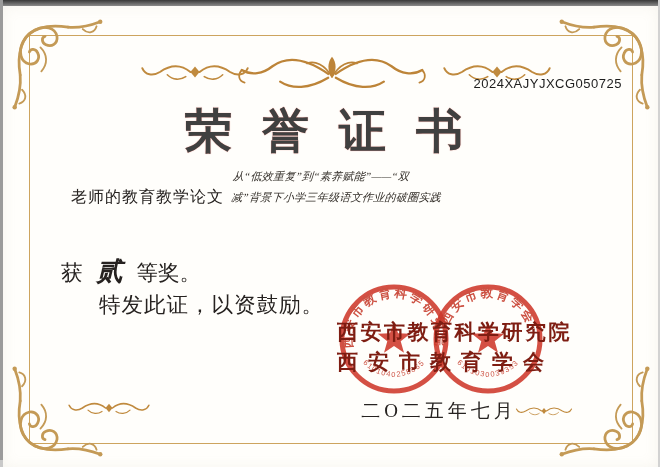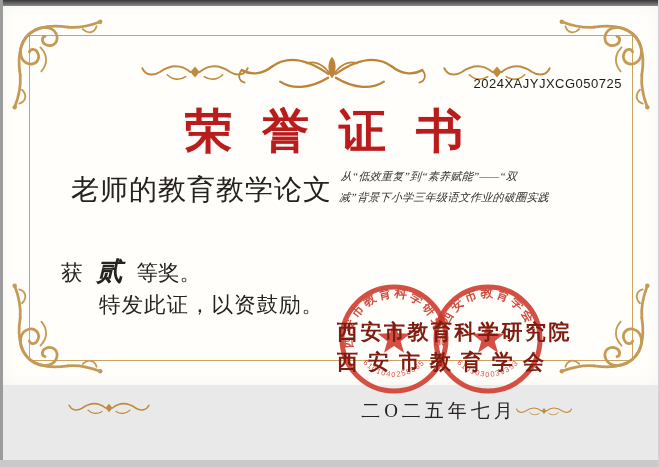--- a/index.html
+++ b/index.html
@@ -5,48 +5,48 @@
   * { margin:0; padding:0; box-sizing:border-box; }
   html,body { width:660px; height:467px; }
   body { font-family:"Liberation Serif", serif; background:#ffffff; position:relative; overflow:hidden; }
 
   .page { position:absolute; inset:0; width:660px; height:467px; background:#e9e9e9; }
   .edge-top    { position:absolute; left:0; top:0; width:100%; height:6px; background:linear-gradient(#383838,#8a8a8a); }
   .edge-left   { position:absolute; left:0; top:0; width:3px; height:100%; background:#9b9b9b; }
   .edge-bottom { position:absolute; left:0; bottom:0; width:100%; height:7px; background:#c9c9c9; }
   .edge-right  { position:absolute; right:0; top:0; width:2px; height:100%; background:#d2d2d2; }
 
-  .certificate { position:absolute; left:3px; top:6px; width:655px; height:379px;
+  .certificate { position:absolute; left:3px; top:6px; width:655px; height:462px;
     background:#fffefb; box-shadow:inset 0 0 14px rgba(180,170,150,.12); }
 
   .border-line { position:absolute; left:26px; top:29px; right:25px; bottom:24px;
     border:1.5px solid #cda45e; }
 
   .orn { position:absolute; color:#c49a56; }
   .corner-tl { left:8px;  top:12px;    width:92px; height:92px; }
   .corner-tr { right:7px; top:12px;    width:92px; height:92px; transform:scaleX(-1); }
   .corner-bl { left:8px;  bottom:10px; width:92px; height:92px; transform:scaleY(-1); }
   .corner-br { right:7px; bottom:10px; width:92px; height:92px; transform:scale(-1,-1); }
   .center-orn { left:233px; top:44px; width:192px; height:44px; }
   .fl-top-left  { left:136px; top:54px; width:112px; height:24px; }
   .fl-top-right { left:438px; top:54px; width:112px; height:24px; transform:scaleX(-1); }
   .fl-bottom    { left:64px;  top:392px; width:84px; height:20px; }
   .fl-date      { left:512px; top:396px; width:58px; height:18px; }
 
   .serial { position:absolute; right:36px; top:70px; font-family:"Liberation Sans", sans-serif;
     font-size:13px; color:#1d1d1d; letter-spacing:.5px; }
 
   .title { position:absolute; left:0; right:0; top:94px; text-align:center;
-    font-size:47px; font-weight:800; color:#b91c1c; letter-spacing:30px; padding-left:17px;
+    font-size:47px; font-weight:800; color:#404040; letter-spacing:30px; padding-left:17px;
     font-family:"DejaVu Serif", serif; text-shadow:0 0 1px rgba(215,41,27,.6); }
 
   .line1 { position:absolute; left:58px; top:160px; width:562px; display:flex; align-items:flex-end; }
   .recipient { font-size:27px; font-style:italic; font-weight:700; color:#262220;
     font-family:"DejaVu Serif", serif; white-space:pre; line-height:1.3; }
-  .body-prefix { font-size:28px; color:#262220; margin-left:10px; line-height:1.4; letter-spacing:1px; }
+  .body-prefix { font-size:16px; color:#262220; margin-left:10px; line-height:1.4; letter-spacing:1px; }
   .paper-title { margin-left:8px; width:256px; font-size:11px; line-height:1.95; color:#332e29;
     font-style:italic; transform:skewX(-4deg); margin-bottom:0px; letter-spacing:.3px; }
 
   .line2 { position:absolute; left:58px; top:214px; font-size:21.5px; color:#262220; letter-spacing:.8px; }
   .line3 { position:absolute; left:58px; top:248px; font-size:21.5px; color:#262220; display:flex; align-items:baseline; }
   .grade { font-size:26px; font-style:italic; font-weight:700; font-family:"DejaVu Serif", serif;
     margin:0 14px; color:#262220; }
   .line4 { position:absolute; left:58px; top:284px; font-size:21.5px; color:#262220;
     letter-spacing:1px; text-indent:38px; }
 

